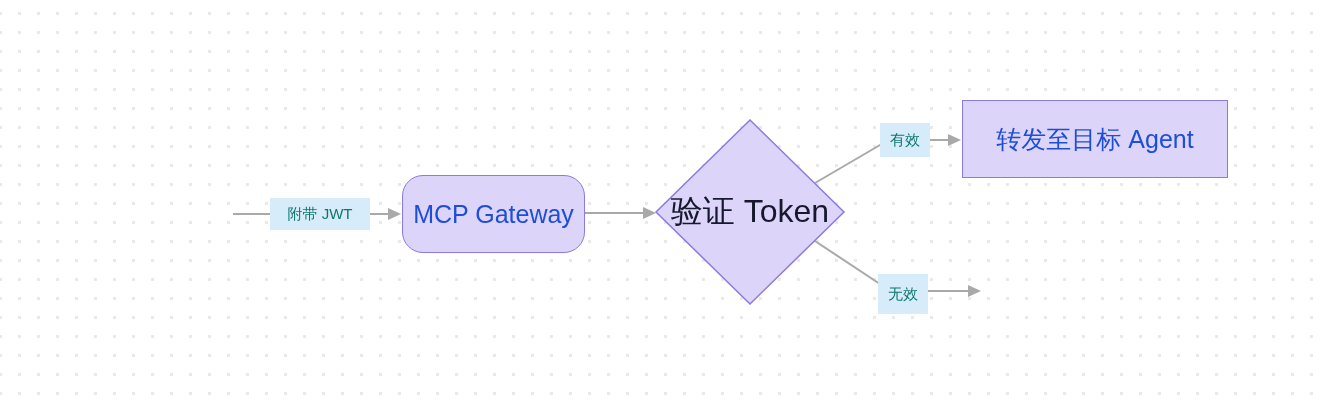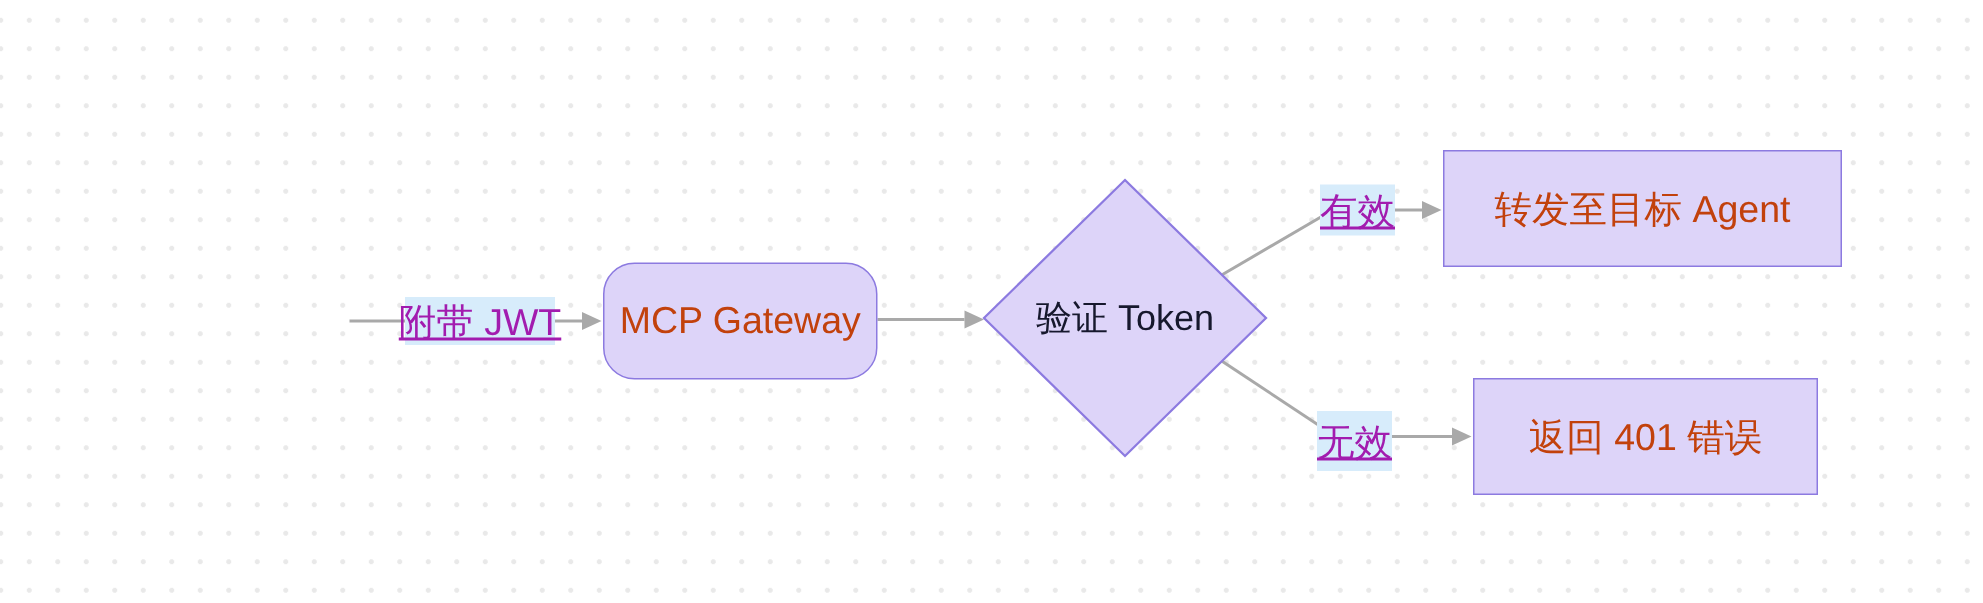--- a/index.html
+++ b/index.html
@@ -37,54 +37,53 @@
     pointer-events: auto;
   }
 
   .node {
     position: absolute;
     display: flex;
     align-items: center;
     justify-content: center;
     background: #ddd4f9;
     border: 1.5px solid #8c7ae0;
-    color: #c2410c;
+    color: #1d4ed8;
     font-size: 25px;
     box-sizing: border-box;
     text-align: center;
     white-space: nowrap;
   }
   .node-client  { left: 78px;  top: 175px; width: 155px; height: 78px; }
   .node-gateway { left: 402px; top: 175px; width: 183px; height: 78px; border-radius: 21px; }
   .node-forward { left: 962px; top: 100px; width: 266px; height: 78px; }
   .node-reject  { left: 982px; top: 252px; width: 230px; height: 78px; }
 
   .diamond-label {
     position: absolute;
     left: 656px; top: 120px;
     width: 188px; height: 184px;
     display: flex;
     align-items: center;
     justify-content: center;
     color: #16182d;
-    font-size: 24px;
+    font-size: 32px;
     white-space: nowrap;
   }
 
   .edge-label {
     position: absolute;
     display: flex;
     align-items: center;
     justify-content: center;
     background: #d7ecfb;
-    color: #a21caf;
-    font-size: 25px;
+    color: #0f766e;
+    font-size: 15px;
     box-sizing: border-box;
     white-space: nowrap;
-    text-decoration: underline;
   }
   .edge-label-jwt     { left: 270px; top: 198px; width: 100px; height: 32px; }
   .edge-label-valid   { left: 880px; top: 123px; width: 50px;  height: 34px; }
   .edge-label-invalid { left: 878px; top: 274px; width: 50px;  height: 40px; }
 </style>
 </head>
 <body>
 
 <div class="canvas">
 
@@ -113,23 +112,20 @@
   </div>
 
   <div class="diamond-label">
     <span>验证 Token</span>
   </div>
 
   <div class="node node-forward">
     <span>转发至目标 Agent</span>
   </div>
 
-  <div class="node node-reject">
-    <span>返回 401 错误</span>
-  </div>
 
   <div class="edge-label edge-label-jwt">
     <span>附带 JWT</span>
   </div>
 
   <div class="edge-label edge-label-valid">
     <span>有效</span>
   </div>
 
   <div class="edge-label edge-label-invalid">

